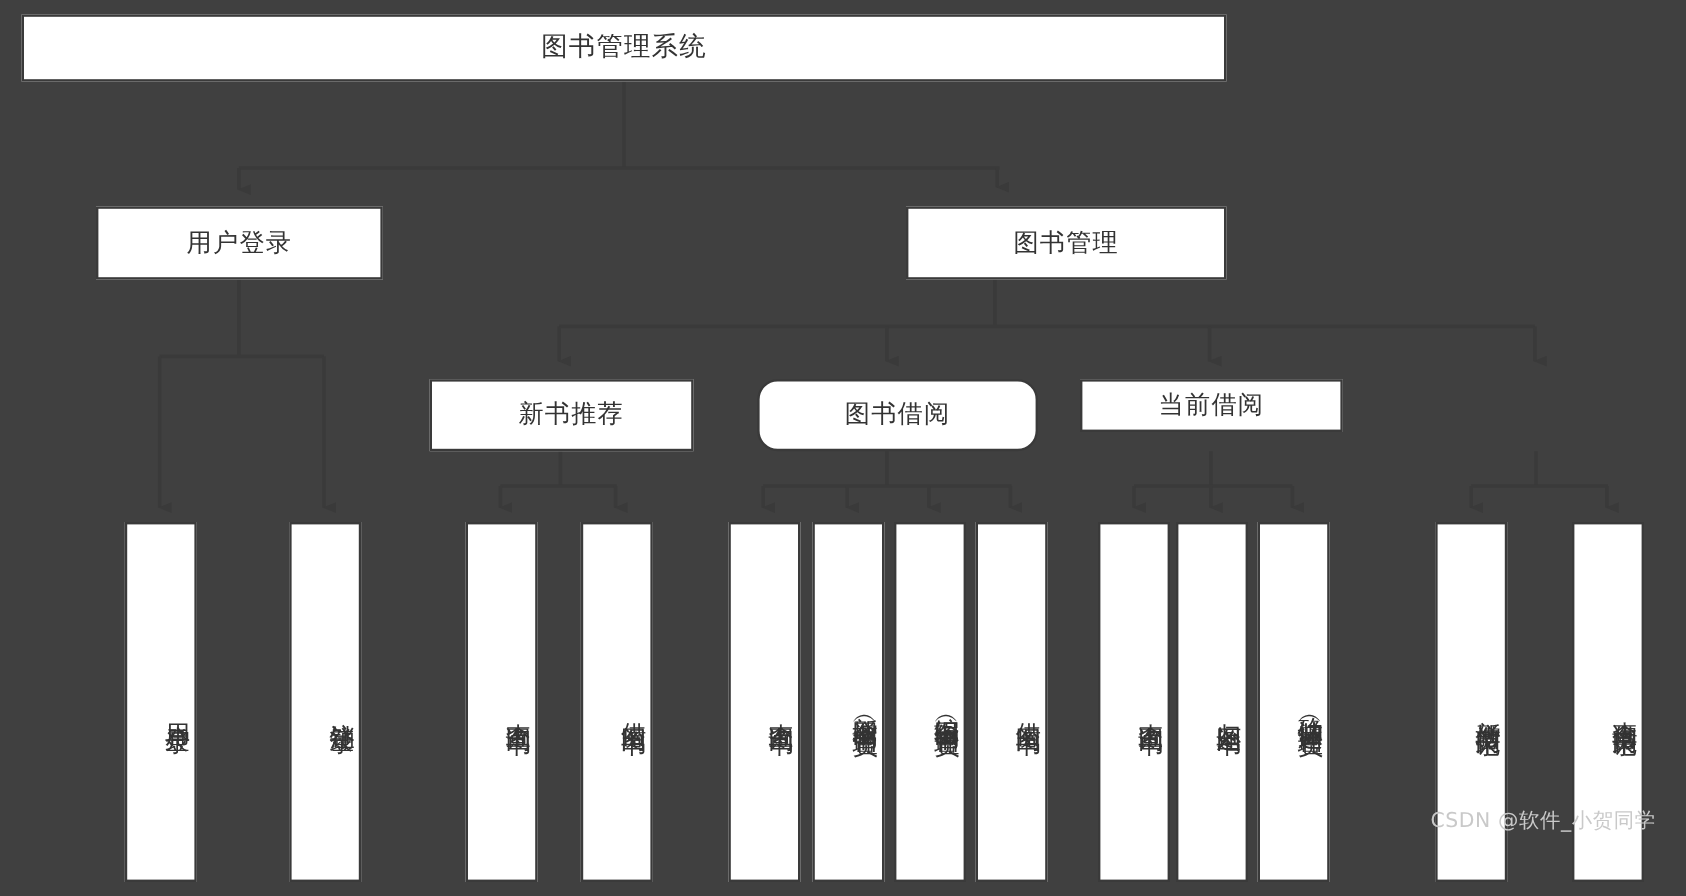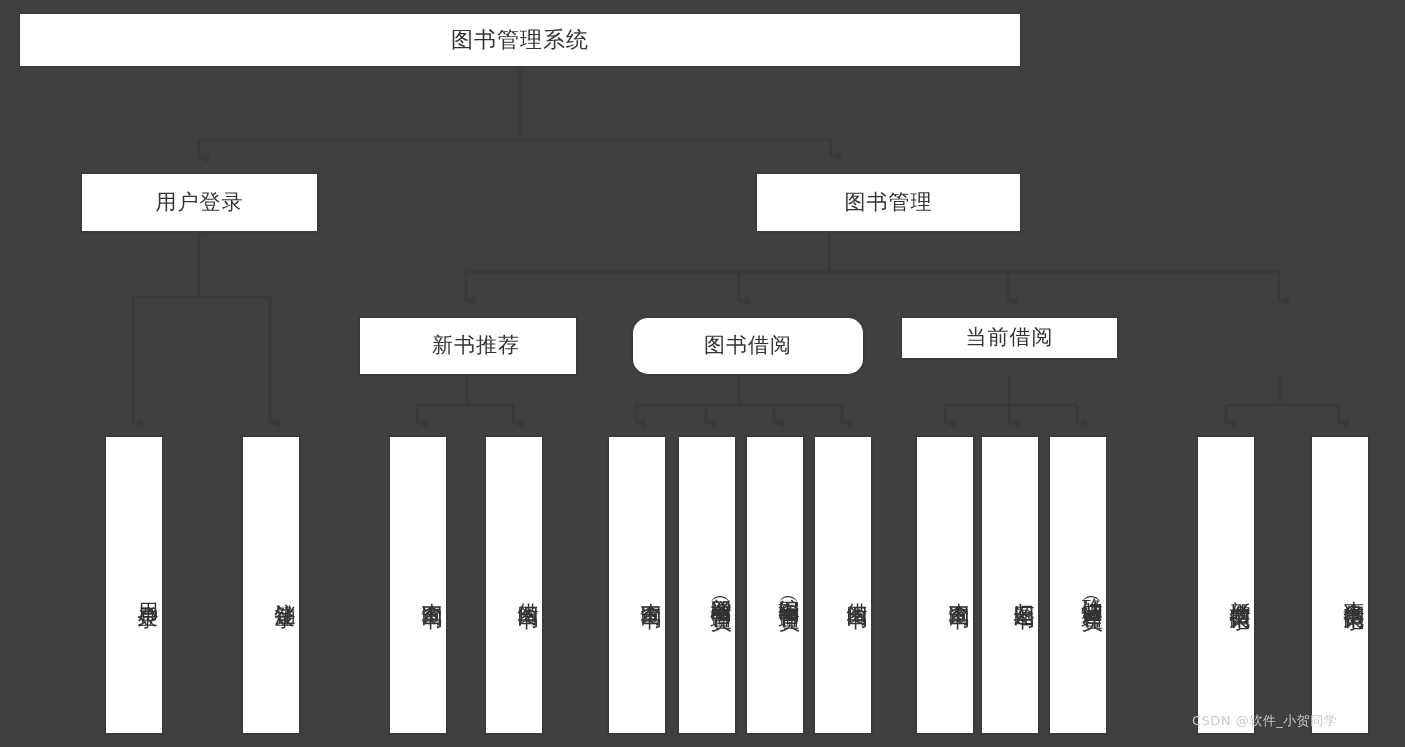--- a/index.html
+++ b/index.html
@@ -53,22 +53,22 @@
     position: absolute;
     left: 0;
     top: 0;
     width: 1405px;
     height: 747px;
     pointer-events: none;
   }
   .watermark {
     position: absolute;
     left: 1192px;
-    top: 712px;
-    font-size: 13px;
+    top: 672px;
+    font-size: 17px;
     color: #c9c9c9;
     white-space: nowrap;
     letter-spacing: 0.5px;
   }
 </style>
 </head>
 <body>
 
 <div id="canvas">
 

